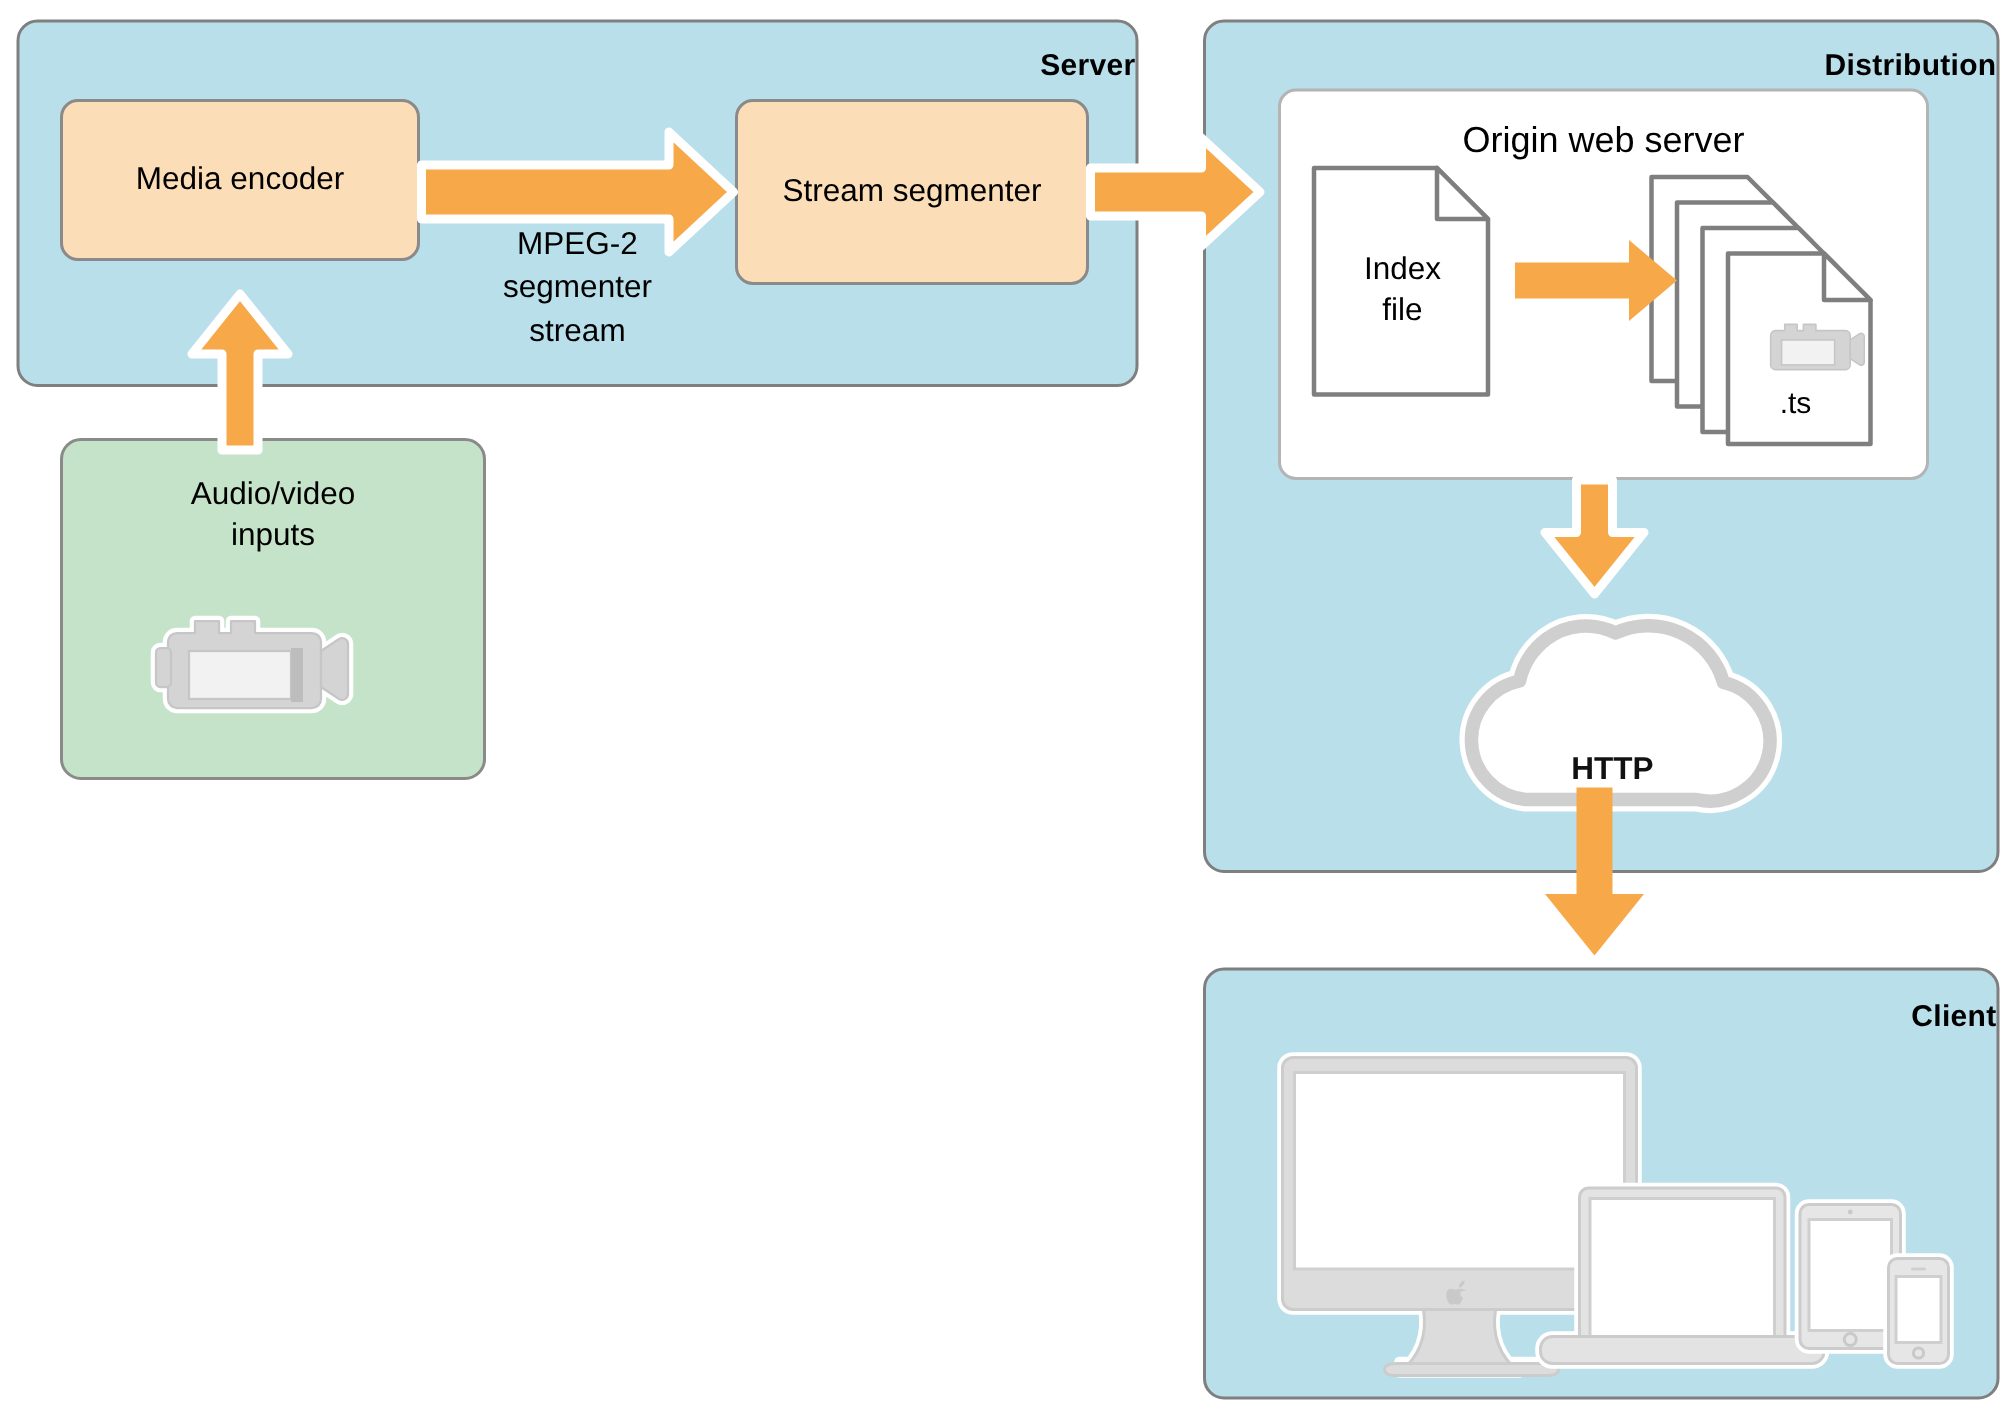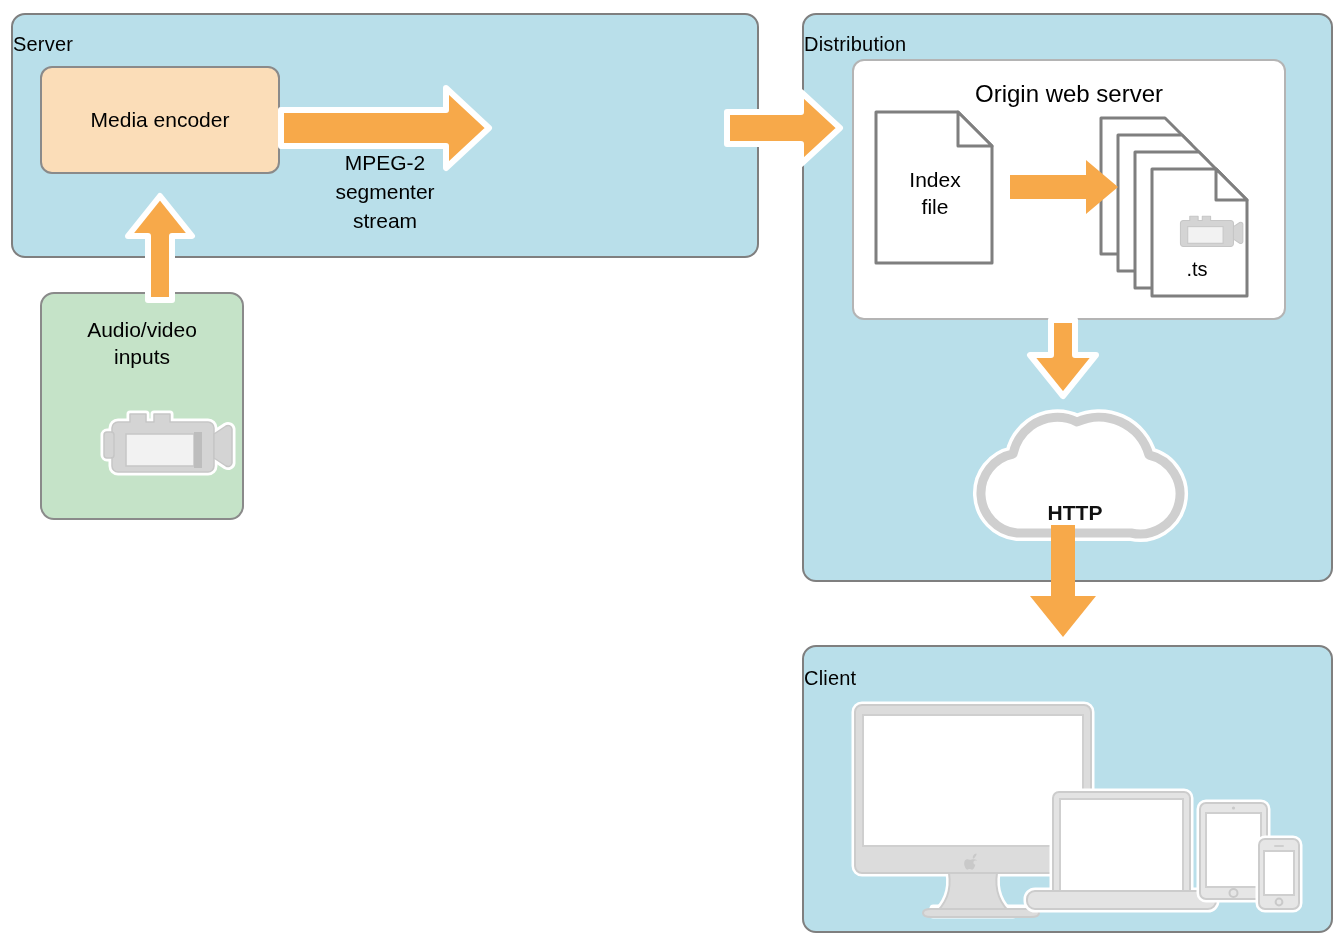--- a/index.html
+++ b/index.html
@@ -1,20 +1,20 @@
 <!DOCTYPE html>
 <html><head>
 <meta charset="utf-8">
 <style>
   html,body{margin:0;padding:0;background:#ffffff;}
   body{width:1344px;height:945px;position:relative;overflow:hidden;
        font-family:"Liberation Sans","DejaVu Sans",sans-serif;color:#000;}
   #stage{position:absolute;left:0;top:0;width:1344px;height:945px;}
   .grp{position:absolute;background:#b9dfea;border:2px solid #7f7f7f;border-radius:14px;box-sizing:border-box;}
-  .grp-title{position:absolute;left:0;right:0;text-align:left;font-weight:normal;font-size:20px;letter-spacing:.2px;}
+  .grp-title{position:absolute;left:0;right:0;text-align:right;font-weight:bold;font-size:20px;letter-spacing:.2px;}
   .proc{position:absolute;background:#fbddb8;border:2px solid #8a8a8a;border-radius:12px;box-sizing:border-box;
         display:flex;align-items:center;justify-content:center;font-size:21px;}
   .src{position:absolute;background:#c5e3c8;border:2px solid #8a8a8a;border-radius:14px;box-sizing:border-box;}
   .src-label{position:absolute;left:0;right:0;text-align:center;font-size:21px;line-height:27px;}
   .white-card{position:absolute;background:#ffffff;border:2px solid #b4b4b4;border-radius:12px;box-sizing:border-box;}
   .card-title{position:absolute;left:0;right:0;text-align:center;font-size:24px;}
   .flabel{position:absolute;left:0;right:0;text-align:center;font-size:21px;line-height:27px;}
   .mini-label{position:absolute;text-align:center;font-size:20px;}
   svg{display:block;overflow:visible;}
   .ov{position:absolute;left:0;top:0;width:1344px;height:945px;pointer-events:none;}
@@ -26,28 +26,31 @@
 <div id="stage">
 
   <div class="grp" style="left:11px;top:13px;width:748px;height:245px;">
     <div class="grp-title" style="top:18px;">Server</div>
   </div>
 
   <div class="proc" style="left:40px;top:66px;width:240px;height:108px;">
     <span>Media encoder</span>
   </div>
 
+  <div class="proc" style="left:490px;top:66px;width:236px;height:124px;">
+    <span>Stream segmenter</span>
+  </div>
 
   <div style="position:absolute;left:300px;top:148px;width:170px;text-align:center;font-size:21px;line-height:29px;">
     <div>MPEG-2</div>
     <div>segmenter</div>
     <div>stream</div>
   </div>
 
-  <div class="src" style="left:40px;top:292px;width:204px;height:228px;">
+  <div class="src" style="left:40px;top:292px;width:284px;height:228px;">
     <div class="src-label" style="top:22px;">
       <div>Audio/video</div>
       <div>inputs</div>
     </div>
 
     <div style="position:absolute;left:48px;top:108px;width:150px;height:90px;">
       <svg width="150" height="90" viewBox="0 0 150 90">
         <g stroke="#ffffff" stroke-width="7" fill="none" stroke-linejoin="round">
           <path d="M40 12 h16 v8 h8 v-8 h16 v8 H118 a6 6 0 0 1 6 6 v38 a6 6 0 0 1 -6 6 H28 a6 6 0 0 1 -6 -6 V26 a6 6 0 0 1 6 -6 h12 z"></path>
           <path d="M124 32 l12 -8 a4 4 0 0 1 6 3 v34 a4 4 0 0 1 -6 3 l-12 -8 z"></path>

